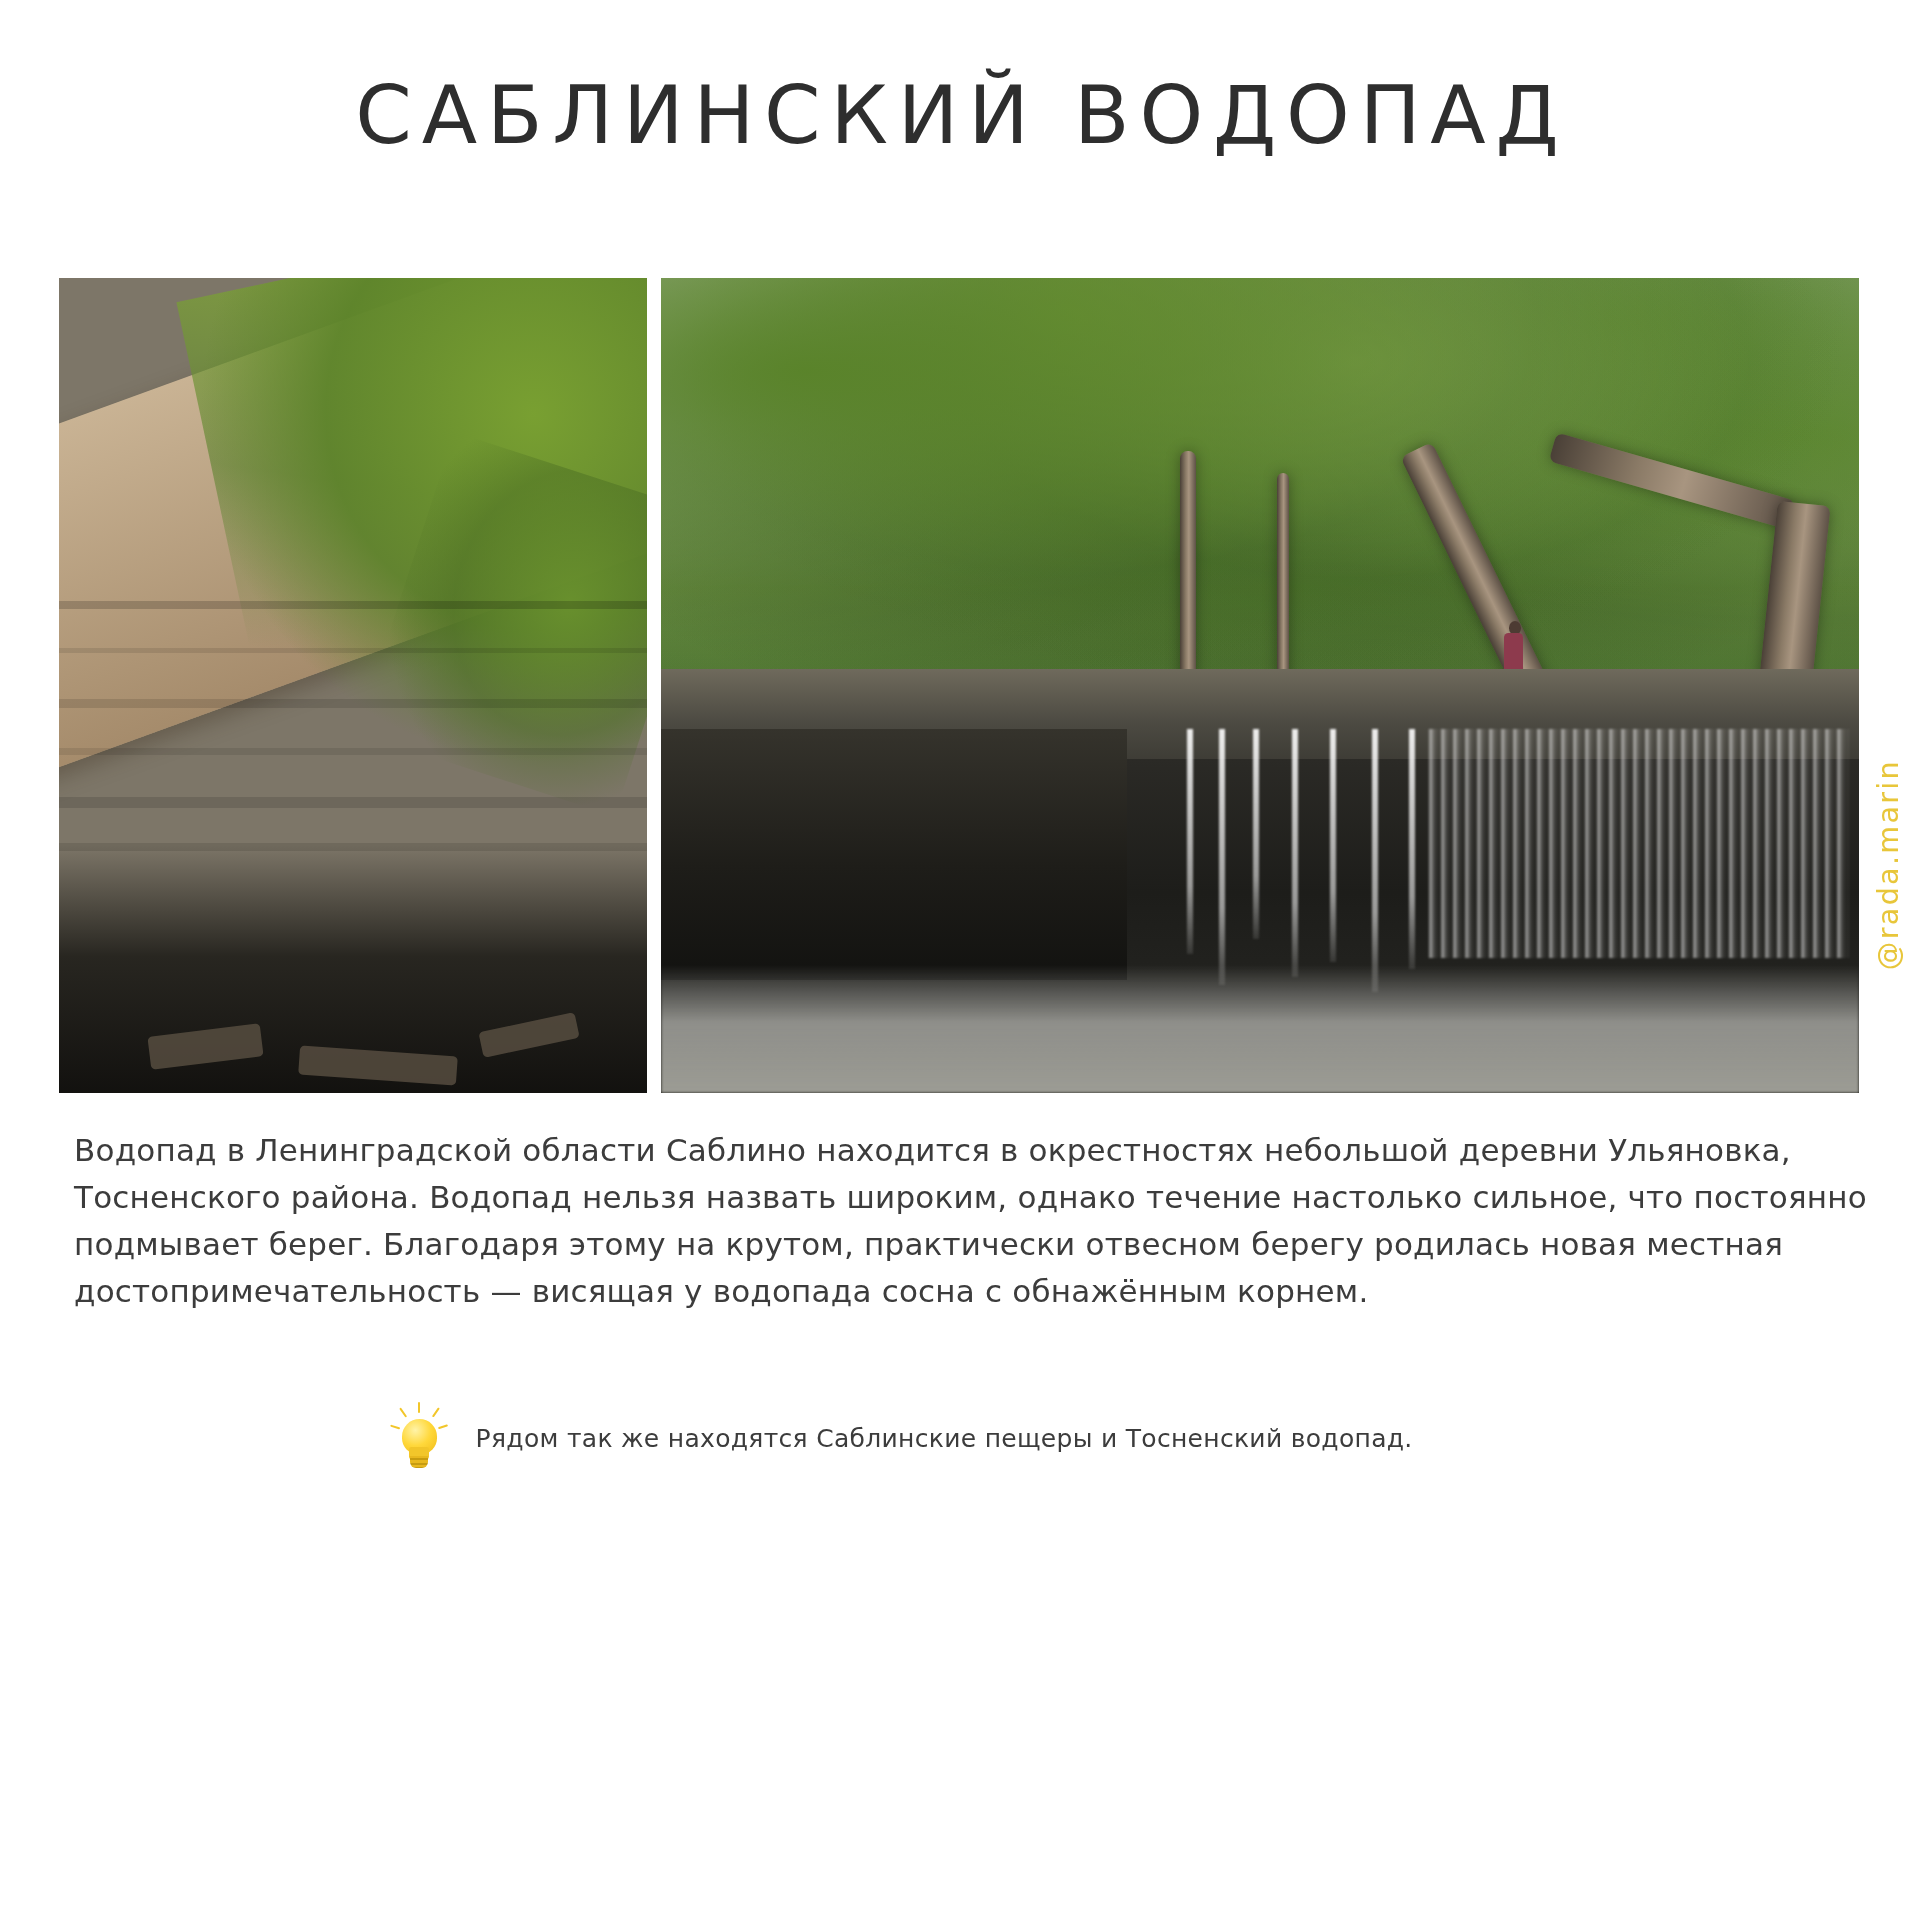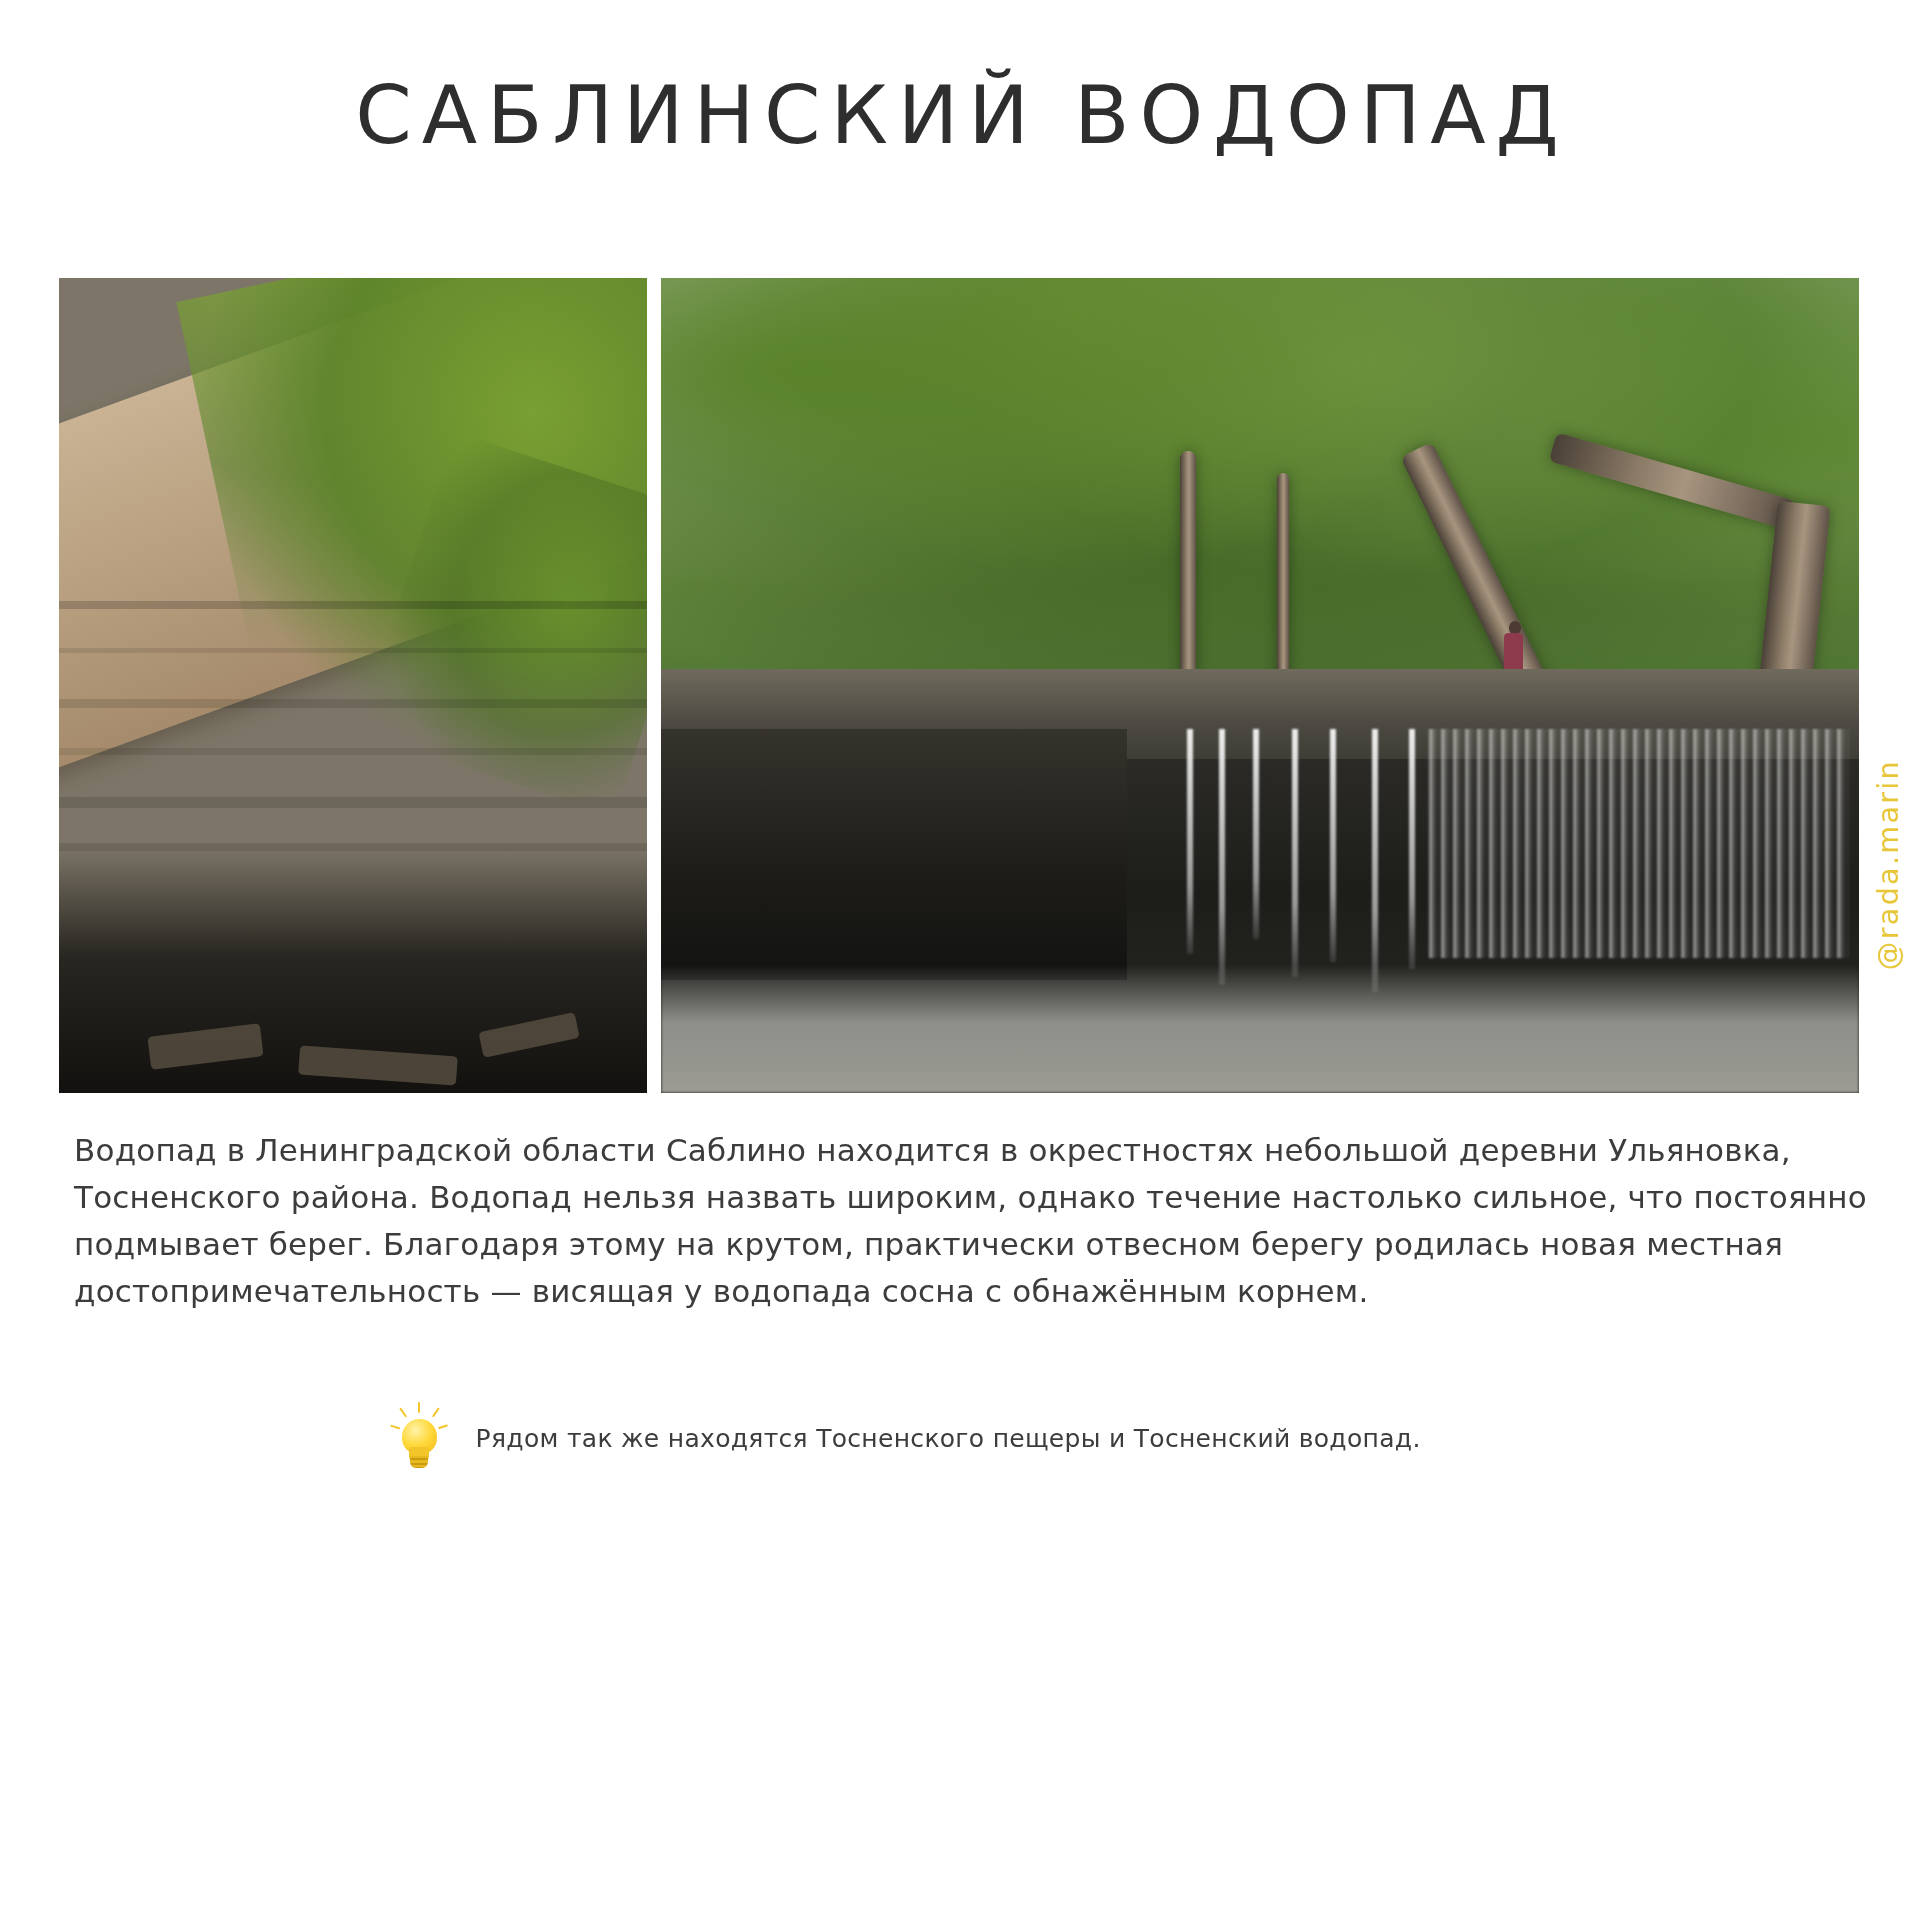--- a/index.html
+++ b/index.html
@@ -335,17 +335,17 @@
     <div class="bulb">
       <div class="ray" style="left:27px;top:0px;height:10.5px;"></div>
       <div class="ray" style="left:10.5px;top:4.5px;height:10.5px;transform:rotate(-35deg);"></div>
       <div class="ray" style="left:44px;top:4.5px;height:10.5px;transform:rotate(35deg);"></div>
       <div class="ray" style="left:3px;top:19.5px;height:9.8px;transform:rotate(-72deg);"></div>
       <div class="ray" style="left:51px;top:19.5px;height:9.8px;transform:rotate(72deg);"></div>
       <div class="bulb-glass"></div>
       <div class="bulb-neck"></div>
       <div class="bulb-base"></div>
     </div>
-    <div class="tip-text">Рядом так же находятся Тосненского пещеры и Тосненский водопад.</div>
+    <div class="tip-text">Рядом так же находятся Саблинские пещеры и Тосненский водопад.</div>
   </div>
 
 </div>
 
 
 </body></html>

